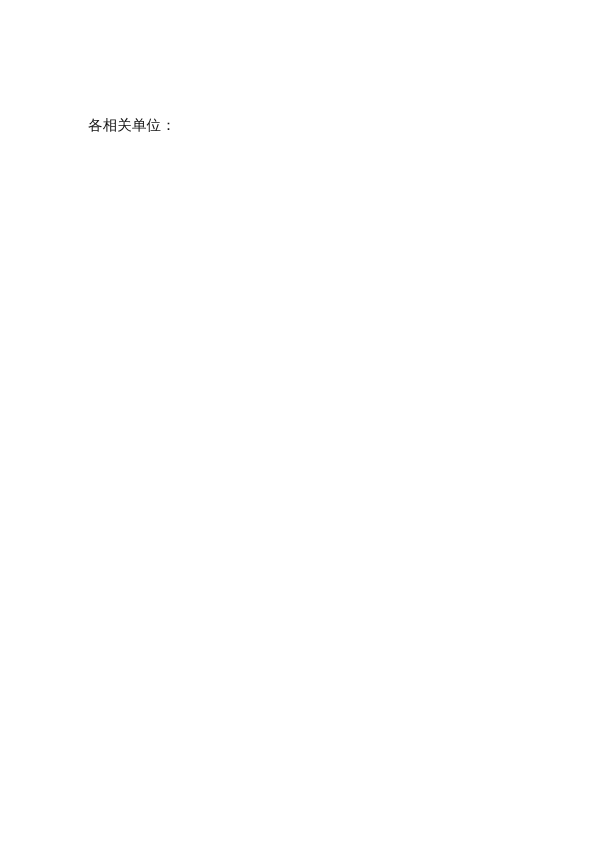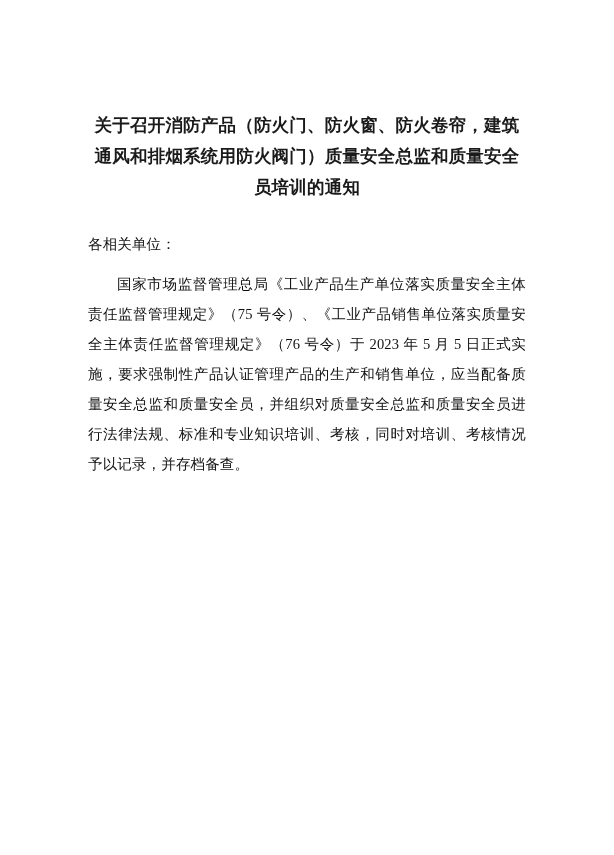--- a/index.html
+++ b/index.html
@@ -57,17 +57,15 @@
   }
   .para.last {
     text-align: justify;
   }
 </style>
 </head>
 <body>
 
 <div class="page">
   <div class="doc-body">
-    <h1 class="doc-title">关于召开消防产品（防火门、防火窗、防火卷帘，建筑通风和排烟系统用防火阀门）质量安全总监和质量安全员培训的通知</h1>
     <p class="para salutation">各相关单位：</p>
-    <p class="para indent">国家市场监督管理总局《工业产品生产单位落实质量安全主体责任监督管理规定》（75 号令）、《工业产品销售单位落实质量安全主体责任监督管理规定》（76 号令）于 2023 年 5 月 5 日正式实施，要求强制性产品认证管理产品的生产和销售单位，应当配备质量安全总监和质量安全员，并组织对质量安全总监和质量安全员进行法律法规、标准和专业知识培训、考核，同时对培训、考核情况予以记录，并存档备查。</p>
   </div>
 </div>
 
 </body></html>

